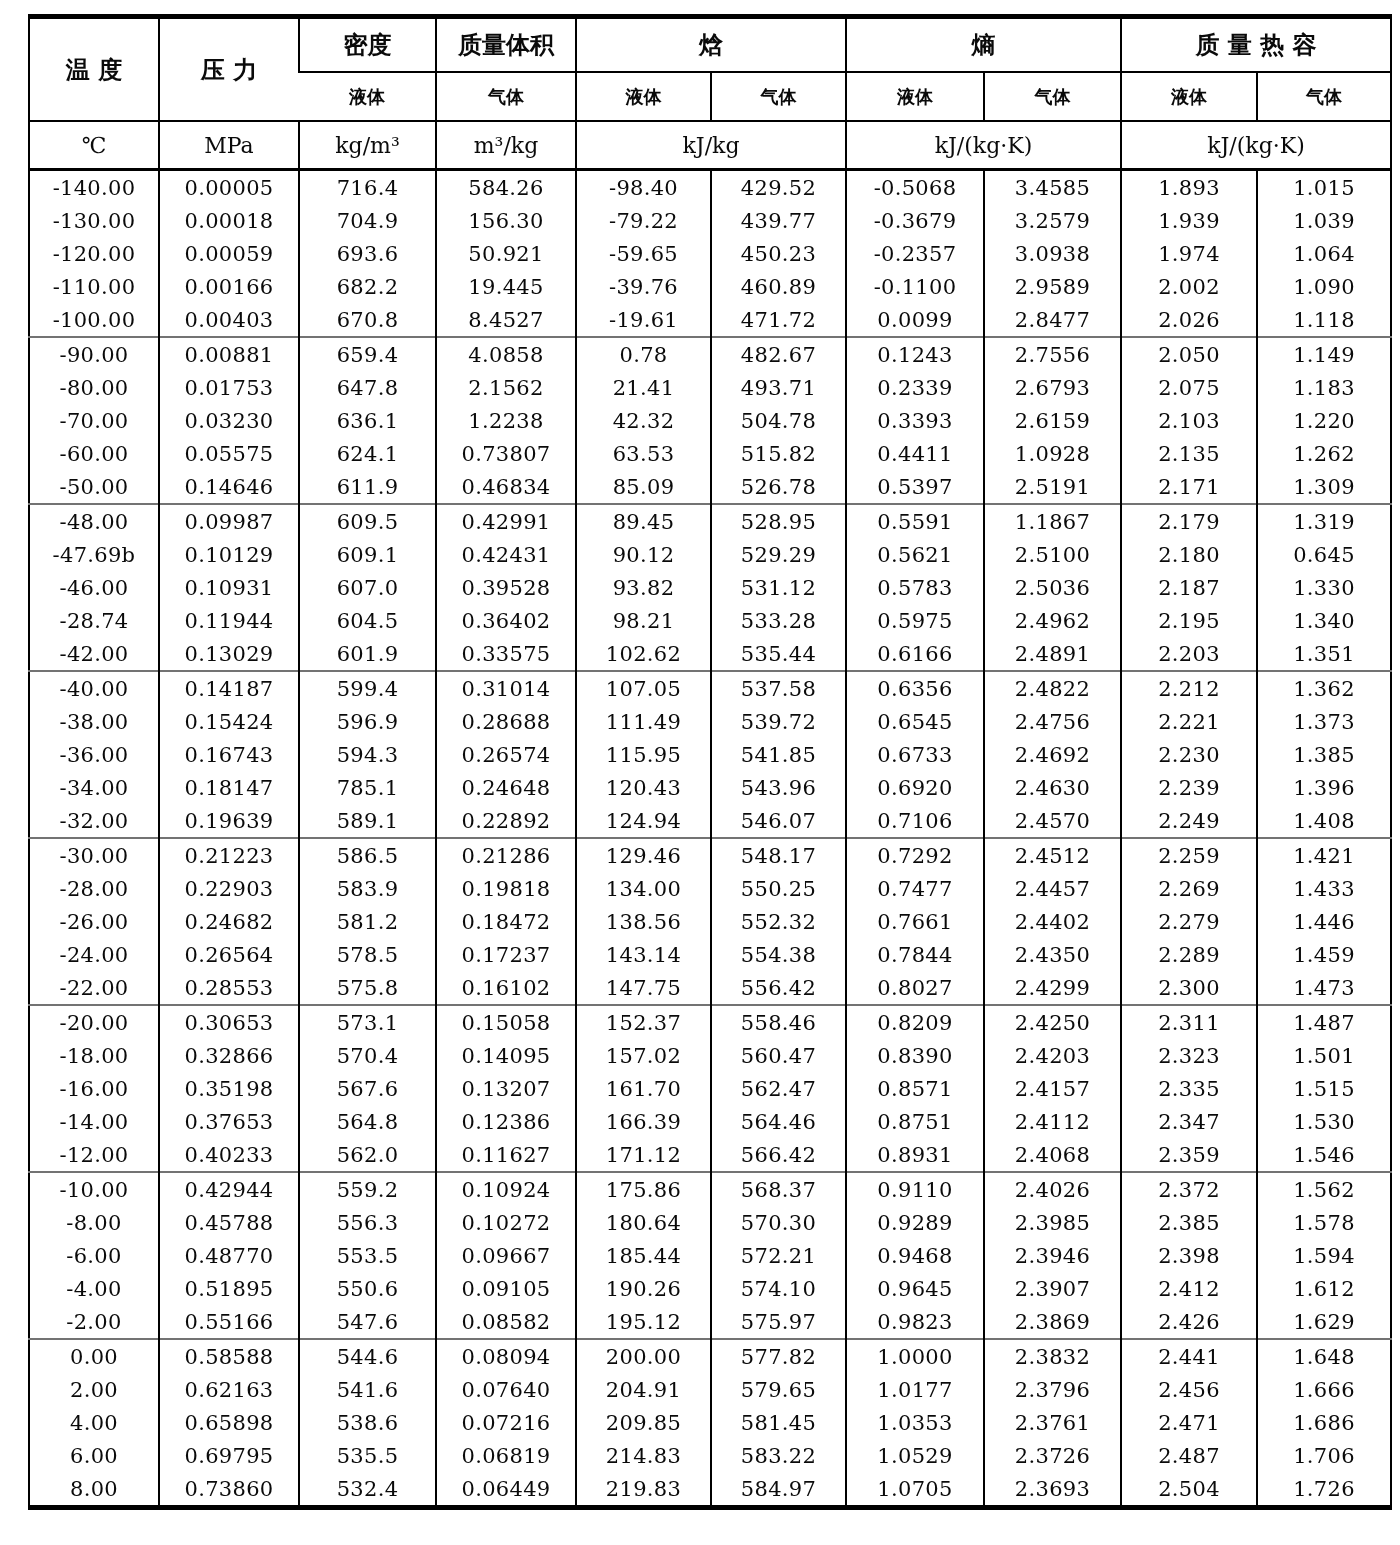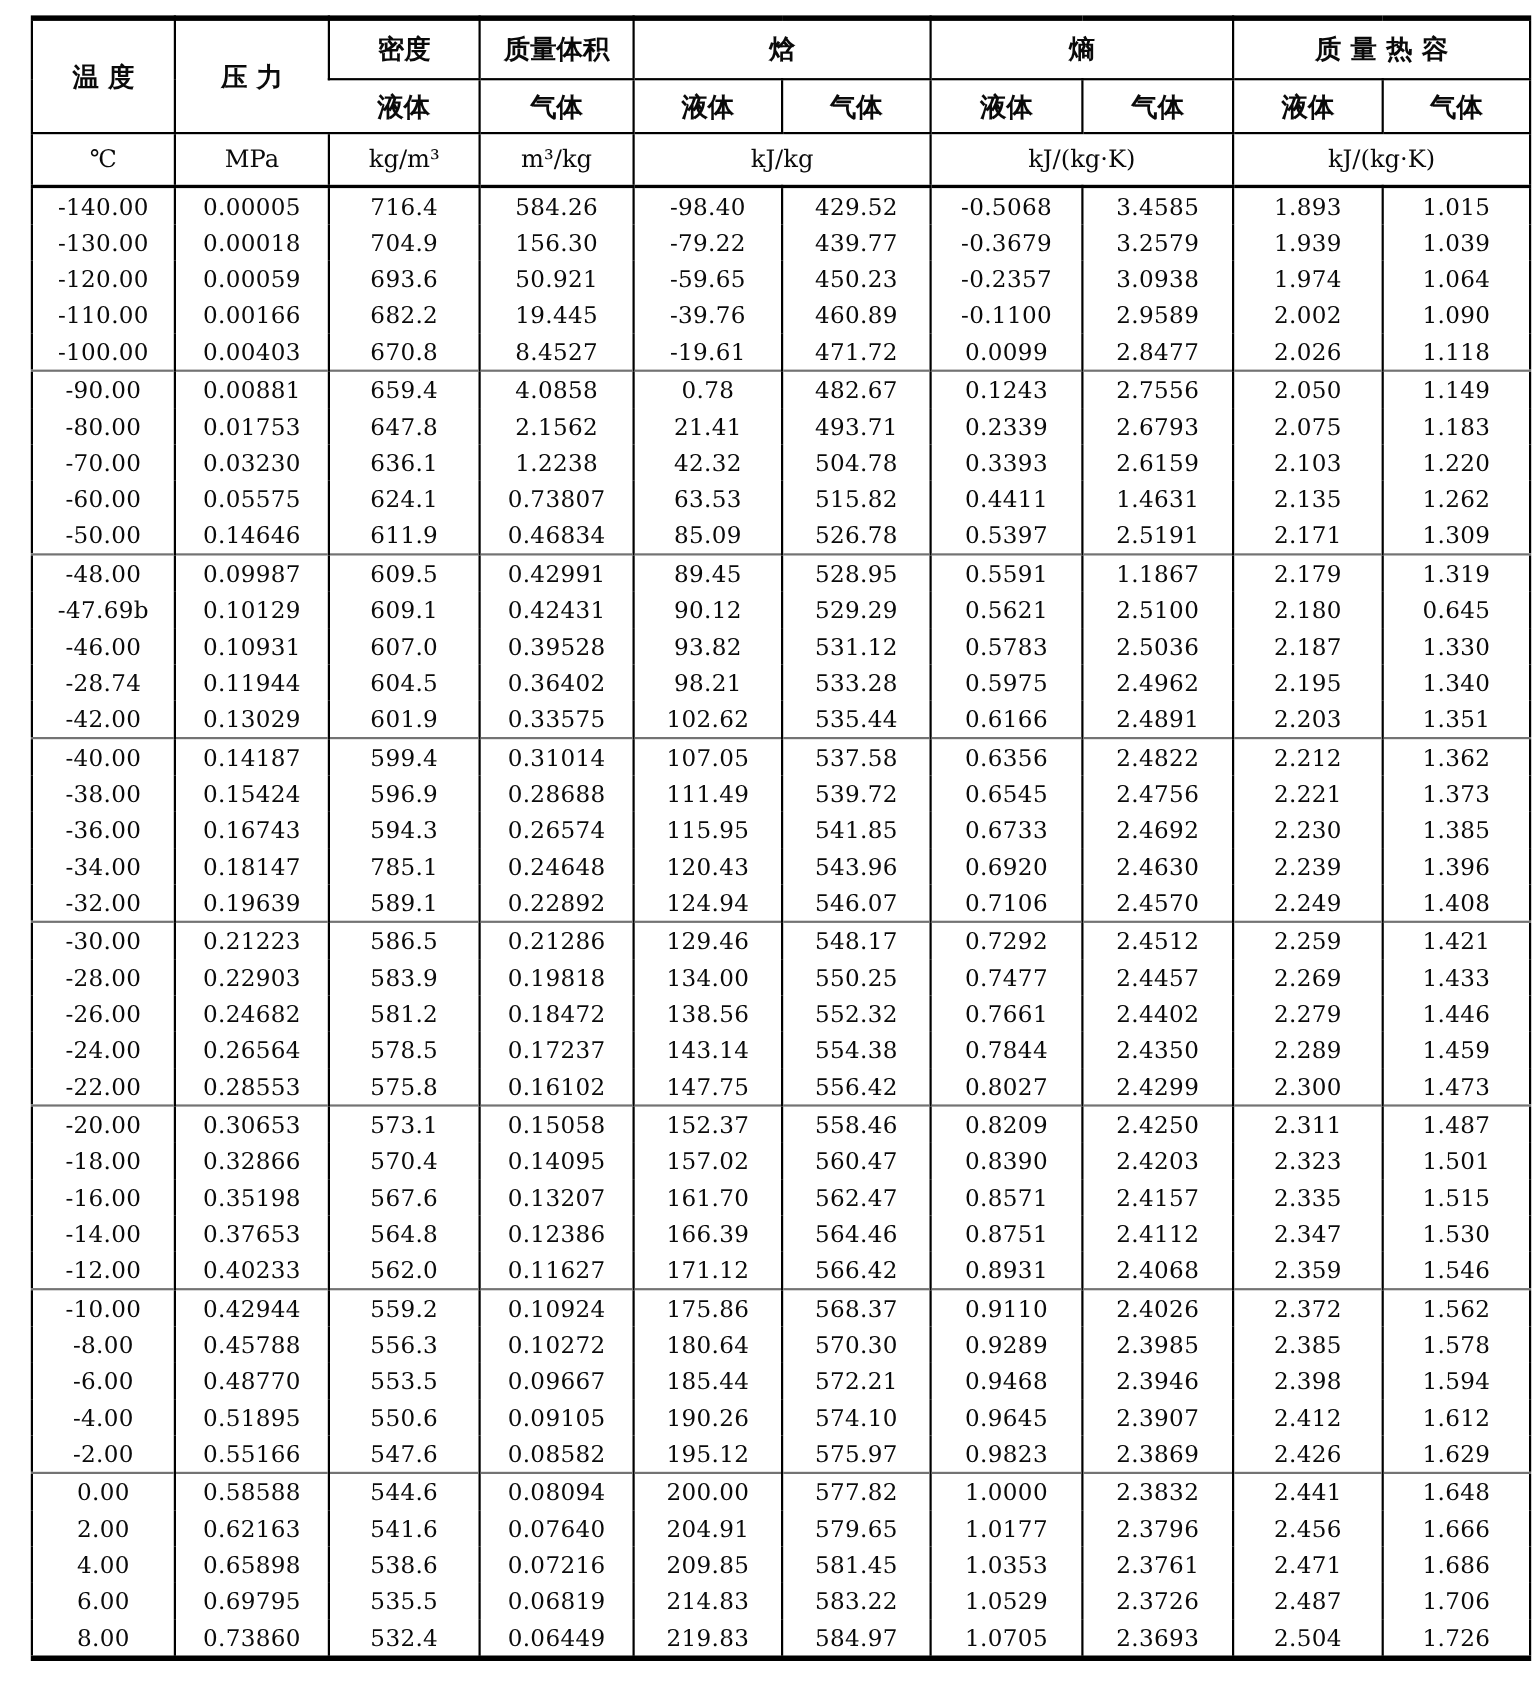--- a/index.html
+++ b/index.html
@@ -41,21 +41,21 @@
   
   thead tr.grp th {
     height: 52px;
     font-size: 24px;
     font-weight: bold;
     font-family: "DejaVu Sans", "Liberation Sans", sans-serif;
     border-bottom: 2px solid #000;
   }
   thead tr.sub th {
     height: 47px;
-    font-size: 24px;
+    font-size: 18px;
     font-weight: bold;
     font-family: "DejaVu Sans", "Liberation Sans", sans-serif;
     border-bottom: 2px solid #000;
   }
   thead th.span2 { border-bottom: 2px solid #000; }
   thead tr.units td {
     height: 46px;
     font-size: 22px;
     border-bottom: 3px solid #000;
   }
@@ -213,21 +213,21 @@
           <td>1.220</td>
         </tr>
         <tr>
           <td>-60.00</td>
           <td>0.05575</td>
           <td>624.1</td>
           <td>0.73807</td>
           <td>63.53</td>
           <td>515.82</td>
           <td>0.4411</td>
-          <td>1.4631</td>
+          <td>1.0928</td>
           <td>2.135</td>
           <td>1.262</td>
         </tr>
         <tr>
           <td>-50.00</td>
           <td>0.14646</td>
           <td>611.9</td>
           <td>0.46834</td>
           <td>85.09</td>
           <td>526.78</td>

